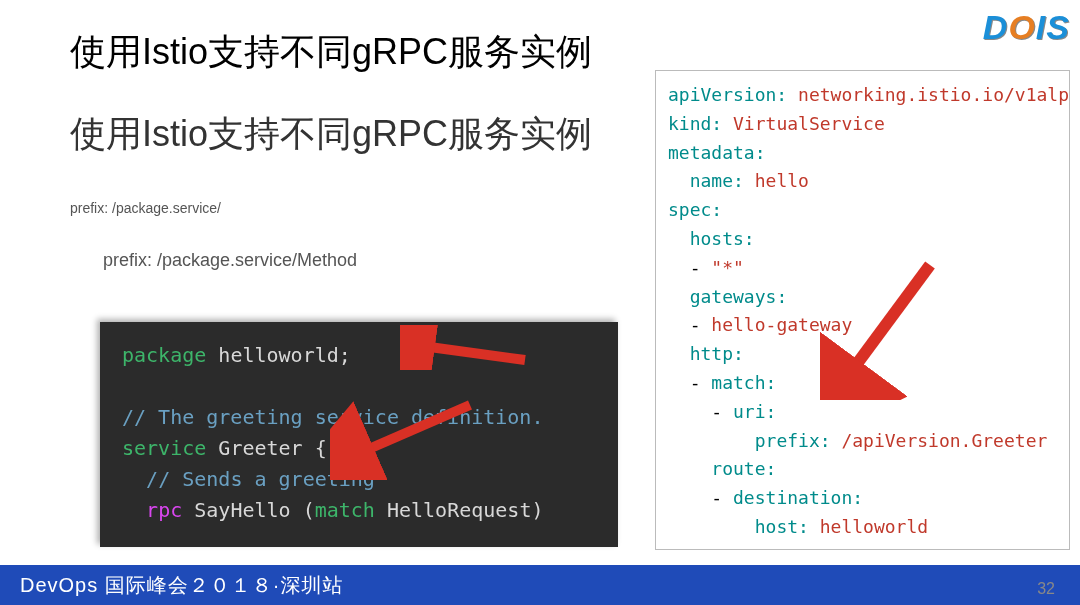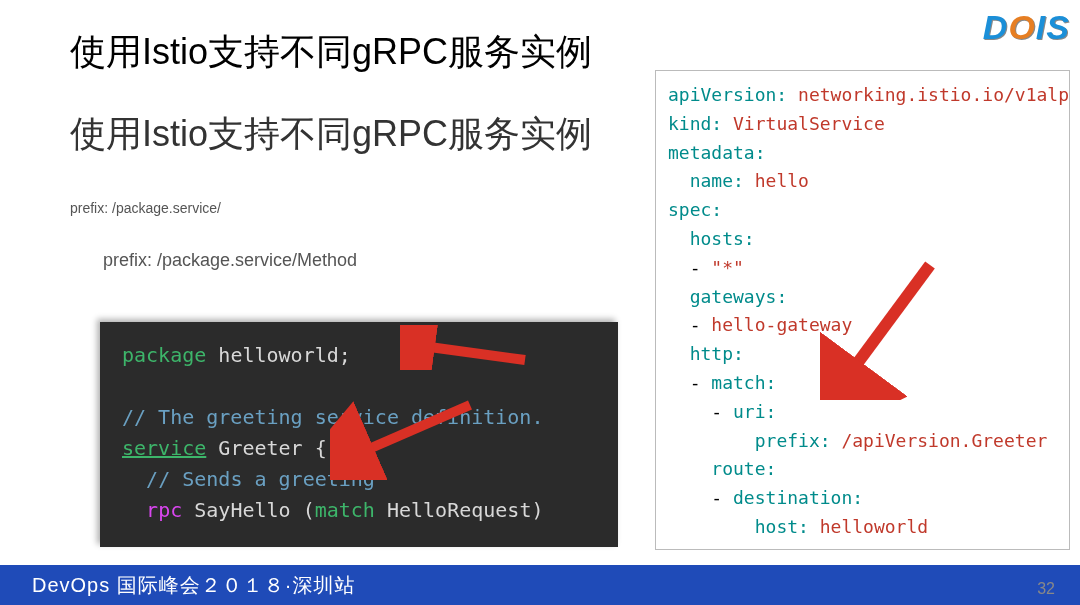--- a/index.html
+++ b/index.html
@@ -73,21 +73,21 @@
     padding: 18px 22px;
     line-height: 1.55;
     white-space: pre;
     box-shadow: -3px -3px 6px rgba(0,0,0,0.3);
     overflow: hidden;
   }
   .kw-pkg { color: #3db56a; }
   .ident  { color: #d8d8d8; }
   .punct  { color: #d8d8d8; }
   .comment{ color: #6aa0c2; }
-  .kw-svc { color: #3db56a; text-decoration: underline; }
+  .kw-svc { color: #3db56a; }
   .kw-rpc { color: #d946ef; }
   .type   { color: #d8d8d8; }
 
   .yaml-box {
     position: absolute;
     top: 70px;
     right: 10px;
     width: 415px;
     height: 480px;
     background: #fff;
@@ -107,21 +107,21 @@
     position: absolute;
     bottom: 0;
     left: 0;
     width: 100%;
     height: 40px;
     background: #1f4bb8;
     color: #fff;
     font-size: 20px;
     display: flex;
     align-items: center;
-    padding-left: 32px;
+    padding-left: 20px;
     letter-spacing: 1px;
   }
   .page-num {
     position: absolute;
     bottom: 7px;
     right: 25px;
     color: #888;
     font-size: 16px;
   }
 

